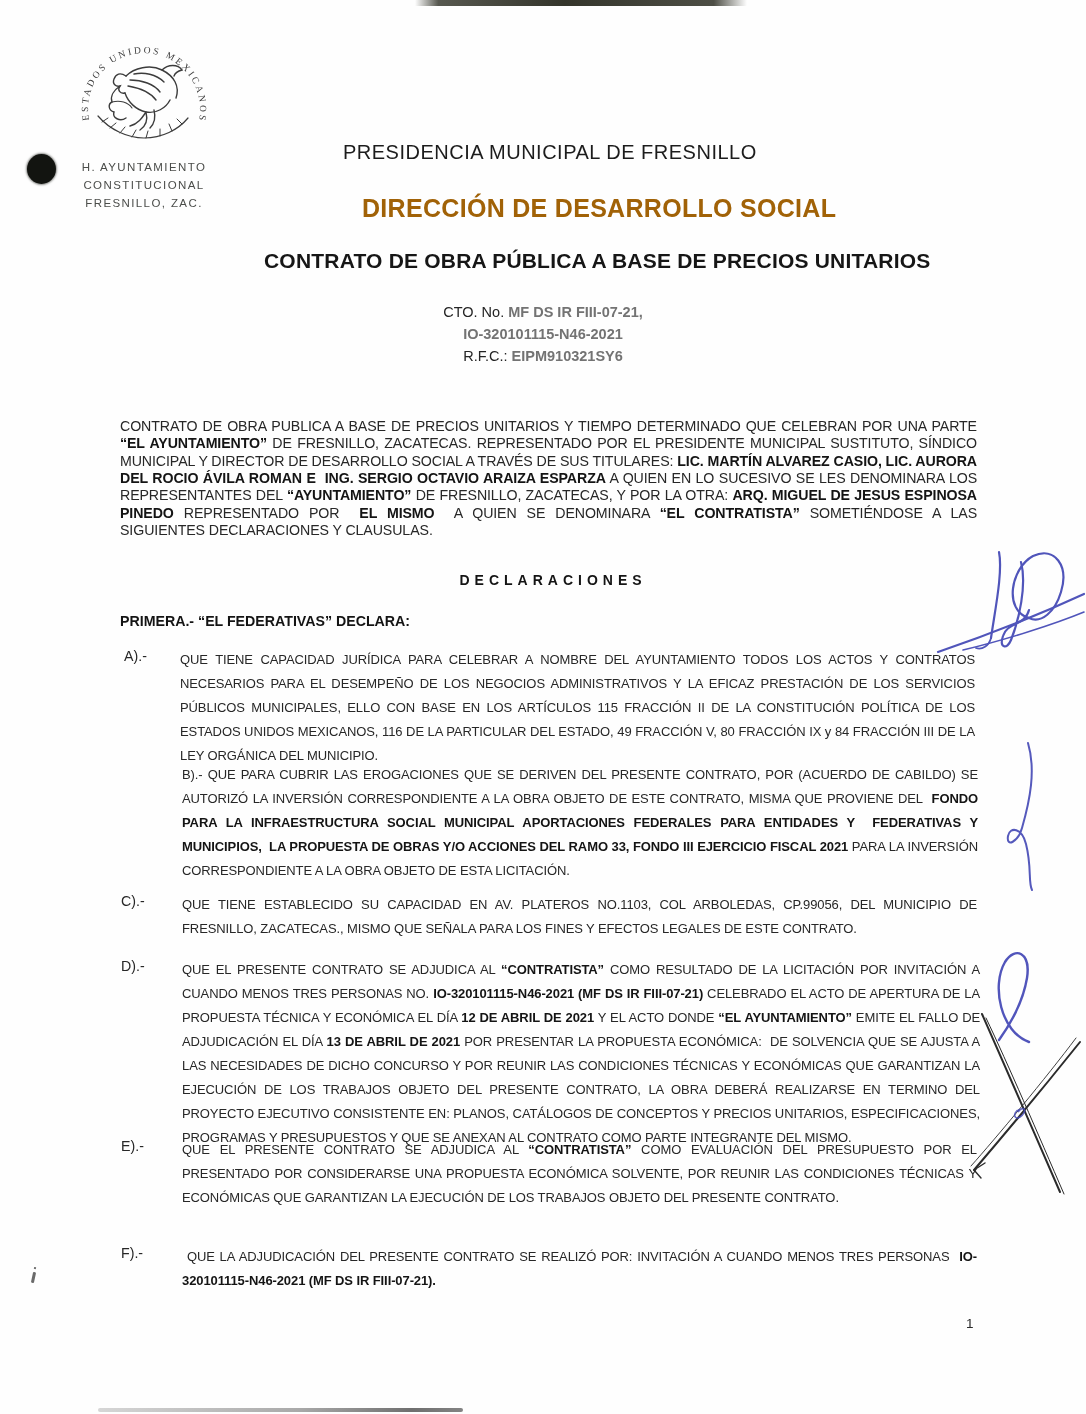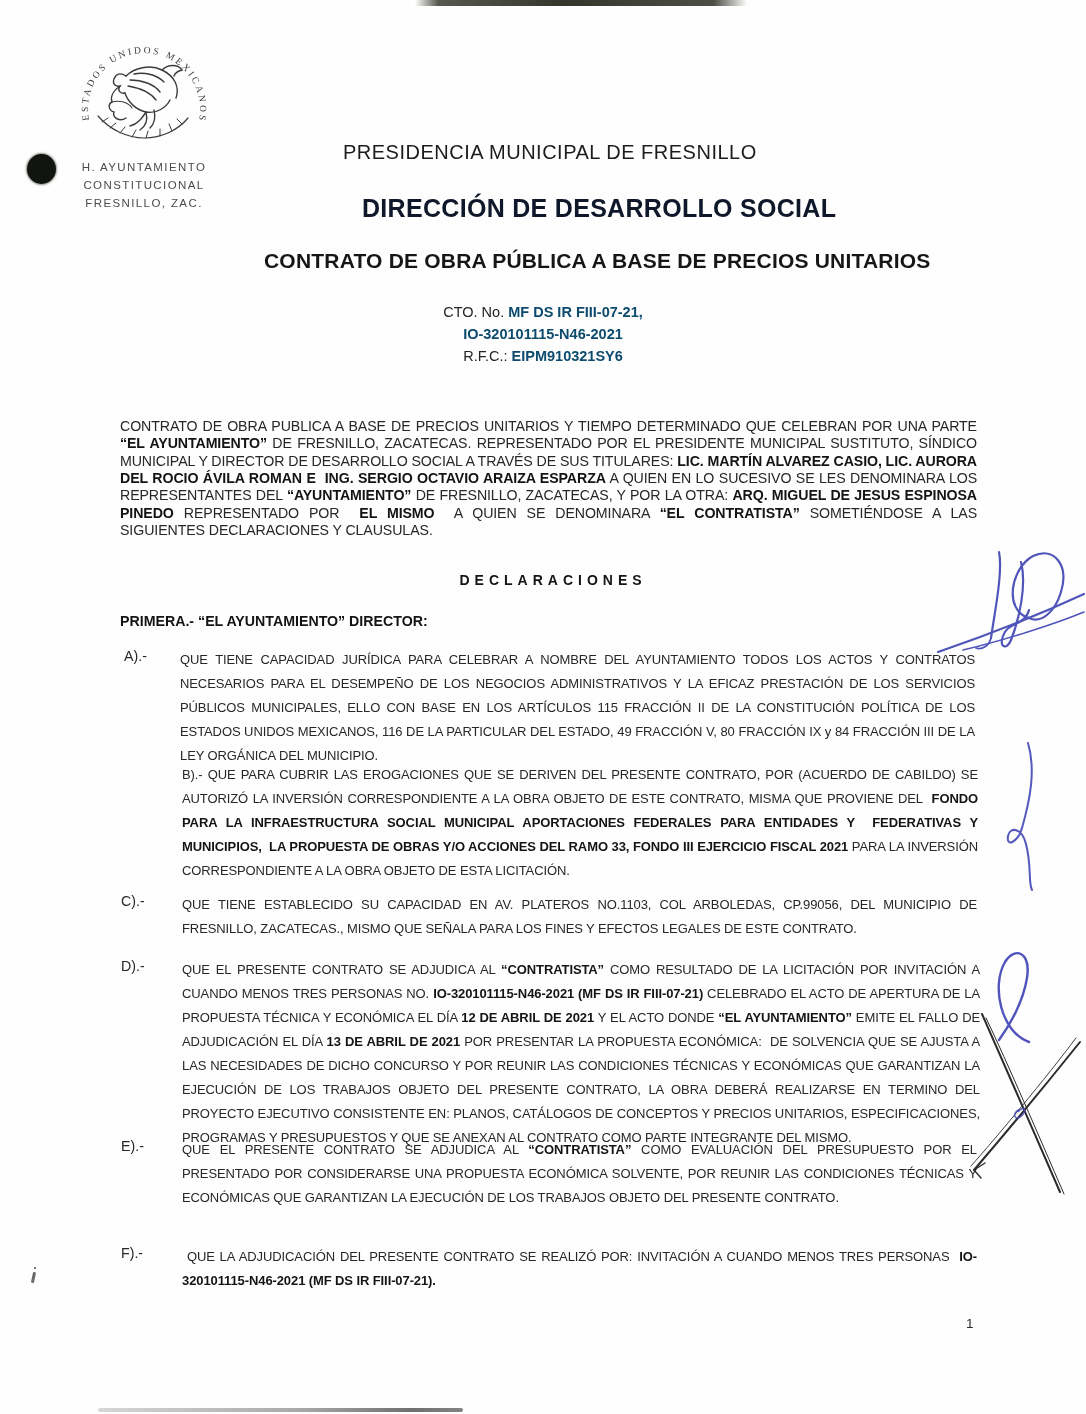--- a/index.html
+++ b/index.html
@@ -31,24 +31,24 @@
   }
   .left-mark::before{content:"";position:absolute;left:0;top:-5px;width:2px;height:2px;background:#6a6a6a;}
   
   .letterhead{position:absolute;left:62px;top:38px;width:164px;text-align:center;}
   .letterhead svg{display:block;margin:0 auto;}
   .letterhead .lh-line{
     display:block;font-size:11.5px;letter-spacing:1.4px;color:#4b4d4a;line-height:18px;font-weight:500;
   }
   
   .doc-title{position:absolute;left:343px;top:141px;font-size:20px;letter-spacing:.5px;color:#1c1c1c;white-space:nowrap;}
-  .doc-subtitle{position:absolute;left:362px;top:194px;font-size:25px;font-weight:700;color:#0f172a;white-space:nowrap;letter-spacing:.3px;}
+  .doc-subtitle{position:absolute;left:362px;top:194px;font-size:25px;font-weight:700;color:#a16207;white-space:nowrap;letter-spacing:.3px;}
   .contract-heading{position:absolute;left:264px;top:249px;font-size:21px;font-weight:700;color:#161616;white-space:nowrap;letter-spacing:.2px;}
   .cto-block{position:absolute;left:0;top:302px;width:1086px;text-align:center;font-size:14.5px;line-height:21.8px;color:#242424;}
-  .cto-block b{color:#0c4a6e;}
+  .cto-block b{color:#737373;}
   
   .para{
     position:absolute;font-size:14.2px;line-height:17.3px;letter-spacing:-0.1px;
     text-align:justify;white-space:pre-wrap;color:#272727;
   }
   .para b{color:#141414;}
   .intro{left:120px;top:404px;width:857px;}
   .decl-heading{
     position:absolute;left:0;top:572px;width:1086px;text-align:center;
     font-size:14px;font-weight:700;letter-spacing:5px;color:#141414;padding-left:20px;box-sizing:border-box;
@@ -114,21 +114,21 @@
 
   <div class="cto-block">
     <div><span>CTO. No. </span><b>MF DS IR FIII-07-21,</b></div>
     <div><b>IO-320101115-N46-2021</b></div>
     <div><span>R.F.C.: </span><b>EIPM910321SY6</b></div>
   </div>
 
   <p class="para intro"><span>CONTRATO DE OBRA PUBLICA A BASE DE PRECIOS UNITARIOS Y TIEMPO DETERMINADO QUE CELEBRAN POR UNA PARTE </span><b>“EL AYUNTAMIENTO”</b><span> DE FRESNILLO, ZACATECAS. REPRESENTADO POR EL PRESIDENTE MUNICIPAL SUSTITUTO, SÍNDICO MUNICIPAL Y DIRECTOR DE DESARROLLO SOCIAL A TRAVÉS DE SUS TITULARES: </span><b>LIC. MARTÍN ALVAREZ CASIO, LIC. AURORA DEL ROCIO ÁVILA ROMAN E  ING. SERGIO OCTAVIO ARAIZA ESPARZA</b><span> A QUIEN EN LO SUCESIVO SE LES DENOMINARA LOS REPRESENTANTES DEL </span><b>“AYUNTAMIENTO”</b><span> DE FRESNILLO, ZACATECAS, Y POR LA OTRA: </span><b>ARQ. MIGUEL DE JESUS ESPINOSA PINEDO</b><span> REPRESENTADO POR </span><b> EL MISMO </b><span> A QUIEN SE DENOMINARA </span><b>“EL CONTRATISTA”</b><span> SOMETIÉNDOSE A LAS  SIGUIENTES DECLARACIONES Y CLAUSULAS.</span></p>
 
   <div class="decl-heading">DECLARACIONES</div>
-  <div class="primera">PRIMERA.- “EL AYUNTAMIENTO” DIRECTOR:</div>
+  <div class="primera">PRIMERA.- “EL FEDERATIVAS” DECLARA:</div>
 
   <div class="item item-a">
     <span class="lbl">A).-</span>
     <div class="txt"><span>QUE TIENE CAPACIDAD JURÍDICA PARA CELEBRAR A NOMBRE DEL AYUNTAMIENTO TODOS LOS ACTOS Y CONTRATOS NECESARIOS PARA EL DESEMPEÑO DE LOS NEGOCIOS ADMINISTRATIVOS Y LA EFICAZ PRESTACIÓN DE LOS SERVICIOS PÚBLICOS MUNICIPALES, ELLO CON BASE EN LOS ARTÍCULOS 115 FRACCIÓN II DE LA CONSTITUCIÓN POLÍTICA DE LOS ESTADOS UNIDOS MEXICANOS, 116 DE LA PARTICULAR DEL ESTADO, 49 FRACCIÓN V, 80 FRACCIÓN IX y 84 FRACCIÓN III DE LA LEY ORGÁNICA DEL MUNICIPIO.</span></div>
   </div>
 
   <div class="item item-b">
     <div class="txt"><span>B).- QUE PARA CUBRIR LAS EROGACIONES QUE SE DERIVEN DEL PRESENTE CONTRATO, POR (ACUERDO DE CABILDO) SE AUTORIZÓ LA INVERSIÓN CORRESPONDIENTE A LA OBRA OBJETO DE ESTE CONTRATO, MISMA QUE PROVIENE DEL  </span><b>FONDO PARA LA INFRAESTRUCTURA SOCIAL MUNICIPAL APORTACIONES FEDERALES PARA ENTIDADES Y  FEDERATIVAS Y MUNICIPIOS,  LA PROPUESTA DE OBRAS Y/O ACCIONES DEL RAMO 33, FONDO III EJERCICIO FISCAL 2021</b><span> PARA LA INVERSIÓN CORRESPONDIENTE A LA OBRA OBJETO DE ESTA LICITACIÓN.</span></div>
   </div>
 

